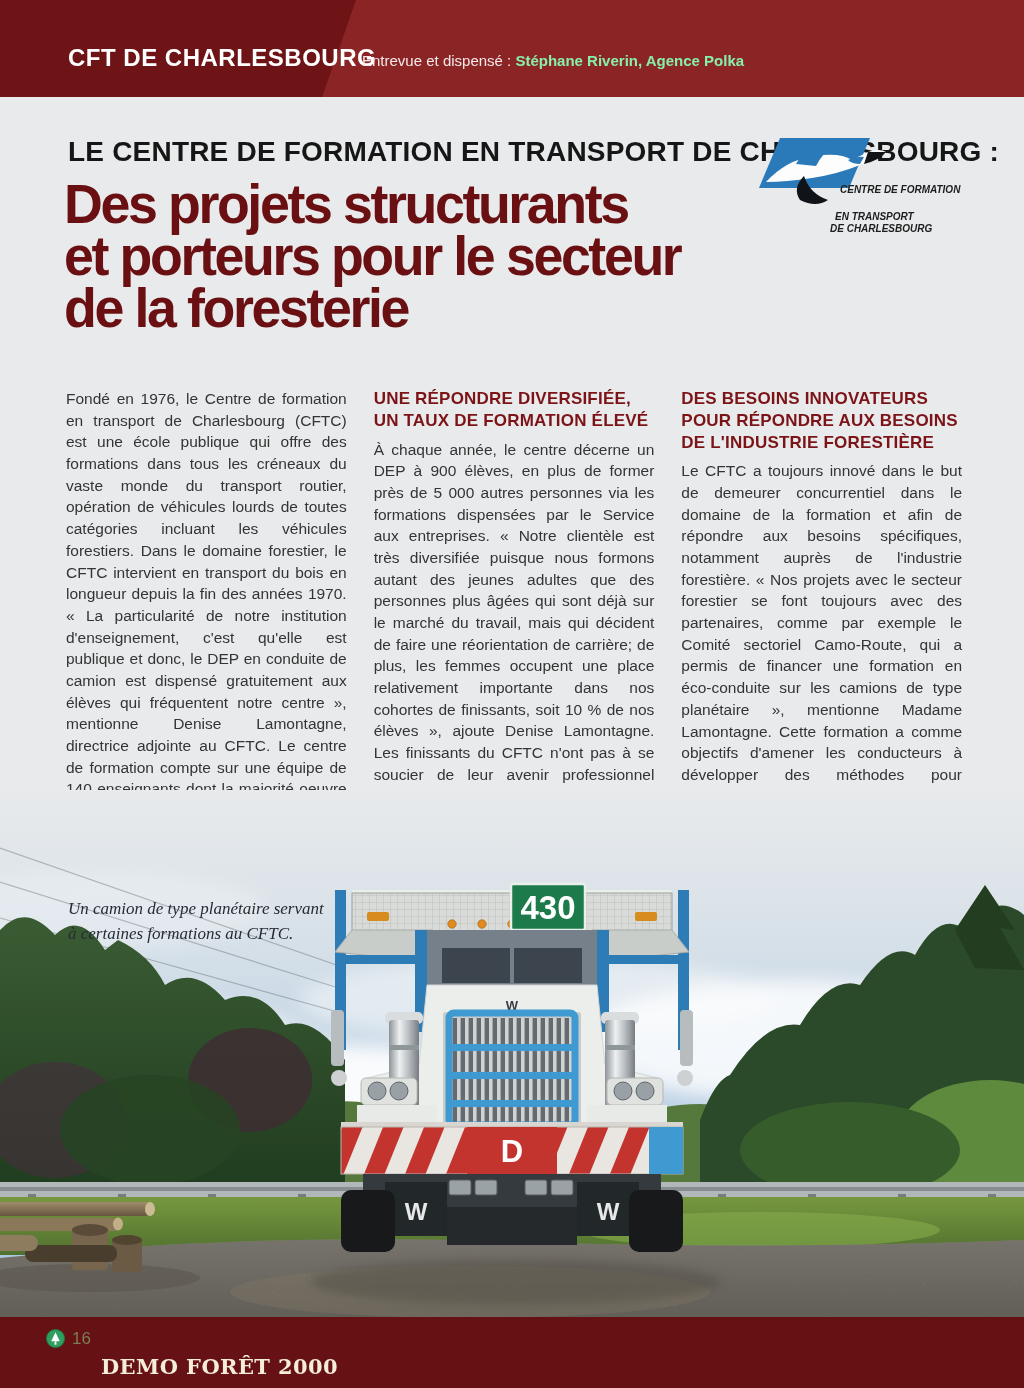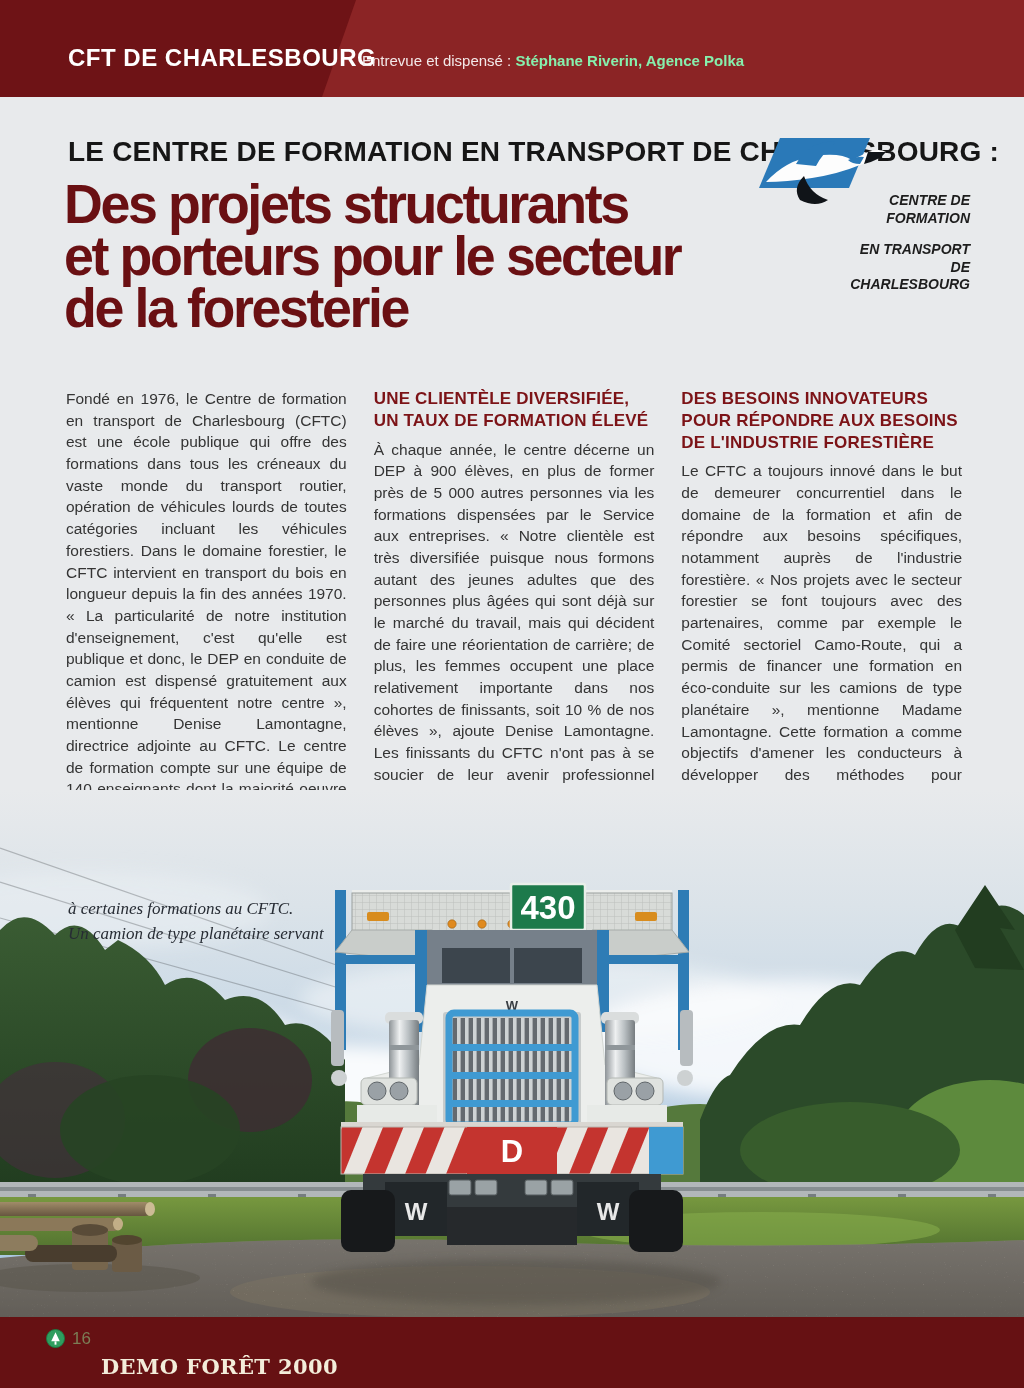--- a/index.html
+++ b/index.html
@@ -14,22 +14,22 @@
   .byline{position:absolute;top:52px;left:362px;color:#f3e9e9;font-size:15px;white-space:nowrap;}
   .byline b{color:#86efac;}
   
   .kicker{position:absolute;top:136px;left:68px;font-size:28px;font-weight:bold;color:#161616;
           letter-spacing:.2px;text-align:center;}
   .headline{position:absolute;top:178px;left:64px;color:#6a1013;font-weight:bold;
             font-size:56px;line-height:.93;letter-spacing:-2.5px;
             transform:scaleX(.96);transform-origin:left top;}
   
   .logo{position:absolute;top:130px;left:752px;width:220px;height:105px;}
-  .logo-text{position:absolute;top:62px;left:88px;width:130px;font-size:14px;font-weight:bold;
-             font-style:italic;color:#1d1d1d;line-height:1.25;text-align:right;}
+  .logo-text{position:absolute;top:54px;left:88px;width:130px;font-size:10px;font-weight:bold;
+             font-style:italic;color:#1d1d1d;line-height:1.25;text-align:left;}
   .logo-text .l2{margin-left:-5px;margin-top:14px;}
   .logo-text .l3{margin-left:-10px;}
   
   .columns{position:absolute;top:388px;left:66px;width:896px;display:flex;gap:27px;}
   .col{flex:1 1 0;}
   .col-head{color:#7c1317;font-size:17px;font-weight:bold;line-height:1.28;letter-spacing:.2px;
             margin:0 0 7px 0;}
   .col-body{font-size:15.5px;line-height:1.40;color:#343434;text-align:justify;margin:0;
             hyphens:auto;}
   
@@ -76,21 +76,21 @@
       <div class="l3">DE CHARLESBOURG</div>
     </div>
   </div>
 
   <div class="columns">
     <div class="col">
       <p class="col-body">Fondé en 1976, le Centre de formation en transport de Charlesbourg (CFTC) est une école publique qui offre des formations dans tous les créneaux du vaste monde du transport routier, opération de véhicules lourds de toutes catégories incluant les véhicules forestiers. Dans le domaine forestier, le CFTC intervient en transport du bois en longueur depuis la fin des années 1970. « La particularité de notre institution d'enseignement, c'est qu'elle est publique et donc, le DEP en conduite de camion est dispensé gratuitement aux élèves qui fréquentent notre centre », mentionne Denise Lamontagne, directrice adjointe au CFTC. Le centre de formation compte sur une équipe de 140 enseignants dont la majorité oeuvre dans le domaine du camion lourd en plus de 30 autres enseignants qui travaillent au service aux entreprises.</p>
     </div>
     <div class="col">
       <h3 class="col-head">
-        <span>UNE CLIENTÈLE DIVERSIFIÉE,</span><br>
+        <span>UNE RÉPONDRE DIVERSIFIÉE,</span><br>
         <span>UN TAUX DE FORMATION ÉLEVÉ</span>
       </h3>
       <p class="col-body">À chaque année, le centre décerne un DEP à 900 élèves, en plus de former près de 5 000 autres personnes via les formations dispensées par le Service aux entreprises. « Notre clientèle est très diversifiée puisque nous formons autant des jeunes adultes que des personnes plus âgées qui sont déjà sur le marché du travail, mais qui décident de faire une réorientation de carrière; de plus, les femmes occupent une place relativement importante dans nos cohortes de finissants, soit 10 % de nos élèves », ajoute Denise Lamontagne. Les finissants du CFTC n'ont pas à se soucier de leur avenir professionnel puisque le taux de placement se situe entre 88 et 90 %.</p>
     </div>
     <div class="col">
       <h3 class="col-head">
         <span>DES BESOINS INNOVATEURS</span><br>
         <span>POUR RÉPONDRE AUX BESOINS</span><br>
         <span>DE L'INDUSTRIE FORESTIÈRE</span>
       </h3>
@@ -311,22 +311,22 @@
         <text x="89" y="360" text-anchor="middle" font-family="Liberation Sans, sans-serif" font-size="24" font-weight="bold" fill="#e8e8e8">W</text>
         <rect x="250" y="322" width="62" height="54" fill="#22272a"></rect>
         <text x="281" y="360" text-anchor="middle" font-family="Liberation Sans, sans-serif" font-size="24" font-weight="bold" fill="#e8e8e8">W</text>
       </g>
       <rect x="14" y="330" width="54" height="62" rx="10" fill="#17191b"></rect>
       <rect x="302" y="330" width="54" height="62" rx="10" fill="#17191b"></rect>
     </g>
   </svg>
 
   <div class="caption">
+    <div>Un camion de type planétaire servant</div>
     <div>à certaines formations au CFTC.</div>
-    <div>Un camion de type planétaire servant</div>
   </div>
 
   <div class="footer">
     <svg class="tree-badge" viewBox="0 0 20 20">
       <circle cx="10" cy="10" r="9.5" fill="#2f9e5f" stroke="#1c7a43"></circle>
       <polygon points="10,3.5 14.5,13 5.5,13" fill="#ffffff"></polygon>
       <rect x="9" y="13" width="2" height="3.5" fill="#ffffff"></rect>
     </svg>
     <div class="page-num">16</div>
     <div class="pub">DEMO FORÊT 2000</div>

